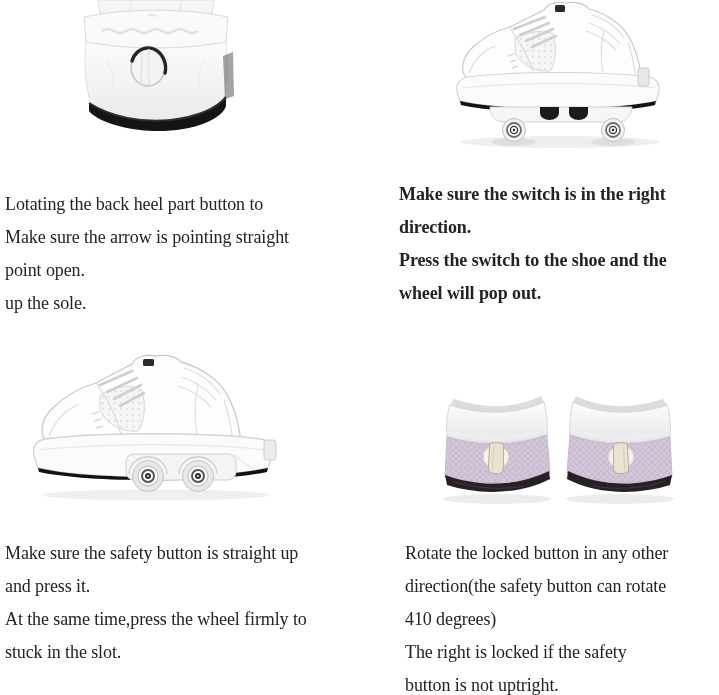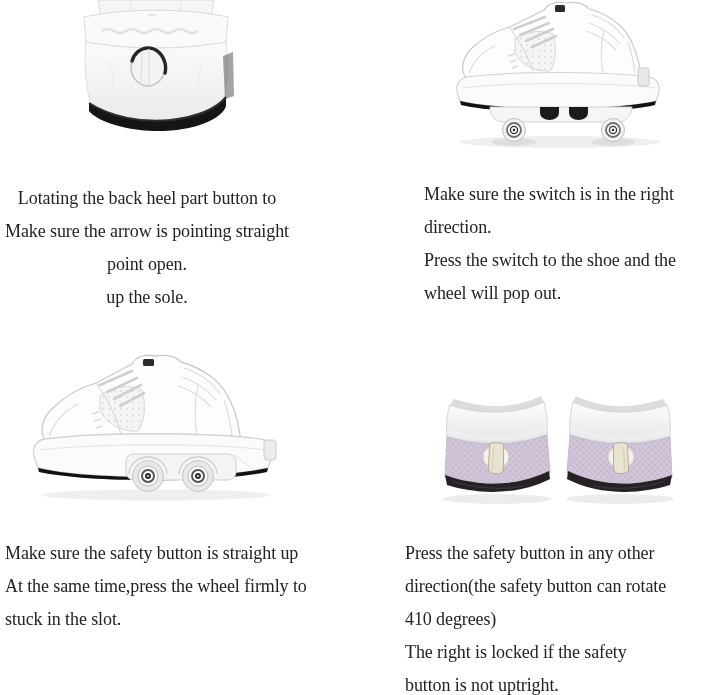--- a/index.html
+++ b/index.html
@@ -17,22 +17,22 @@
   .p3{left:28px;top:352px;width:252px;height:150px;}
   .p4{left:440px;top:383px;width:235px;height:125px;}
   .caption{
     position:absolute;
     color:#232323;
     font-size:18px;
     line-height:33px;
     letter-spacing:-0.1px;
     white-space:nowrap;
   }
-  .c1{left:5px;top:182px;text-align:center;}
-  .c2{left:424px;top:178px;}
+  .c1{left:5px;top:188px;}
+  .c2{left:399px;top:178px;font-weight:bold;}
   .c3{left:5px;top:537px;}
   .c4{left:405px;top:537px;}
 </style>
 </head>
 <body>
 
 <div class="canvas">
 
   <figure class="photo p1">
     <svg viewBox="0 0 160 144">
@@ -207,24 +207,25 @@
       <div class="cap-line">up the sole.</div>
     </div>
   <div class="caption c2">
       <div class="cap-line">Make sure the switch is in the right</div>
       <div class="cap-line">direction.</div>
       <div class="cap-line">Press the switch to the shoe and the</div>
       <div class="cap-line">wheel will pop out.</div>
     </div>
   <div class="caption c3">
       <div class="cap-line">Make sure the safety button is straight up</div>
+      <div class="cap-line">and press it.</div>
       <div class="cap-line">At the same time,press the wheel firmly to</div>
       <div class="cap-line">stuck in the slot.</div>
     </div>
   <div class="caption c4">
-      <div class="cap-line">Press the safety button in any other</div>
+      <div class="cap-line">Rotate the locked button in any other</div>
       <div class="cap-line">direction(the safety button can rotate</div>
       <div class="cap-line">410 degrees)</div>
       <div class="cap-line">The right is locked if the safety</div>
       <div class="cap-line">button is not uptright.</div>
     </div>
 
 </div>
 
 </body></html>

